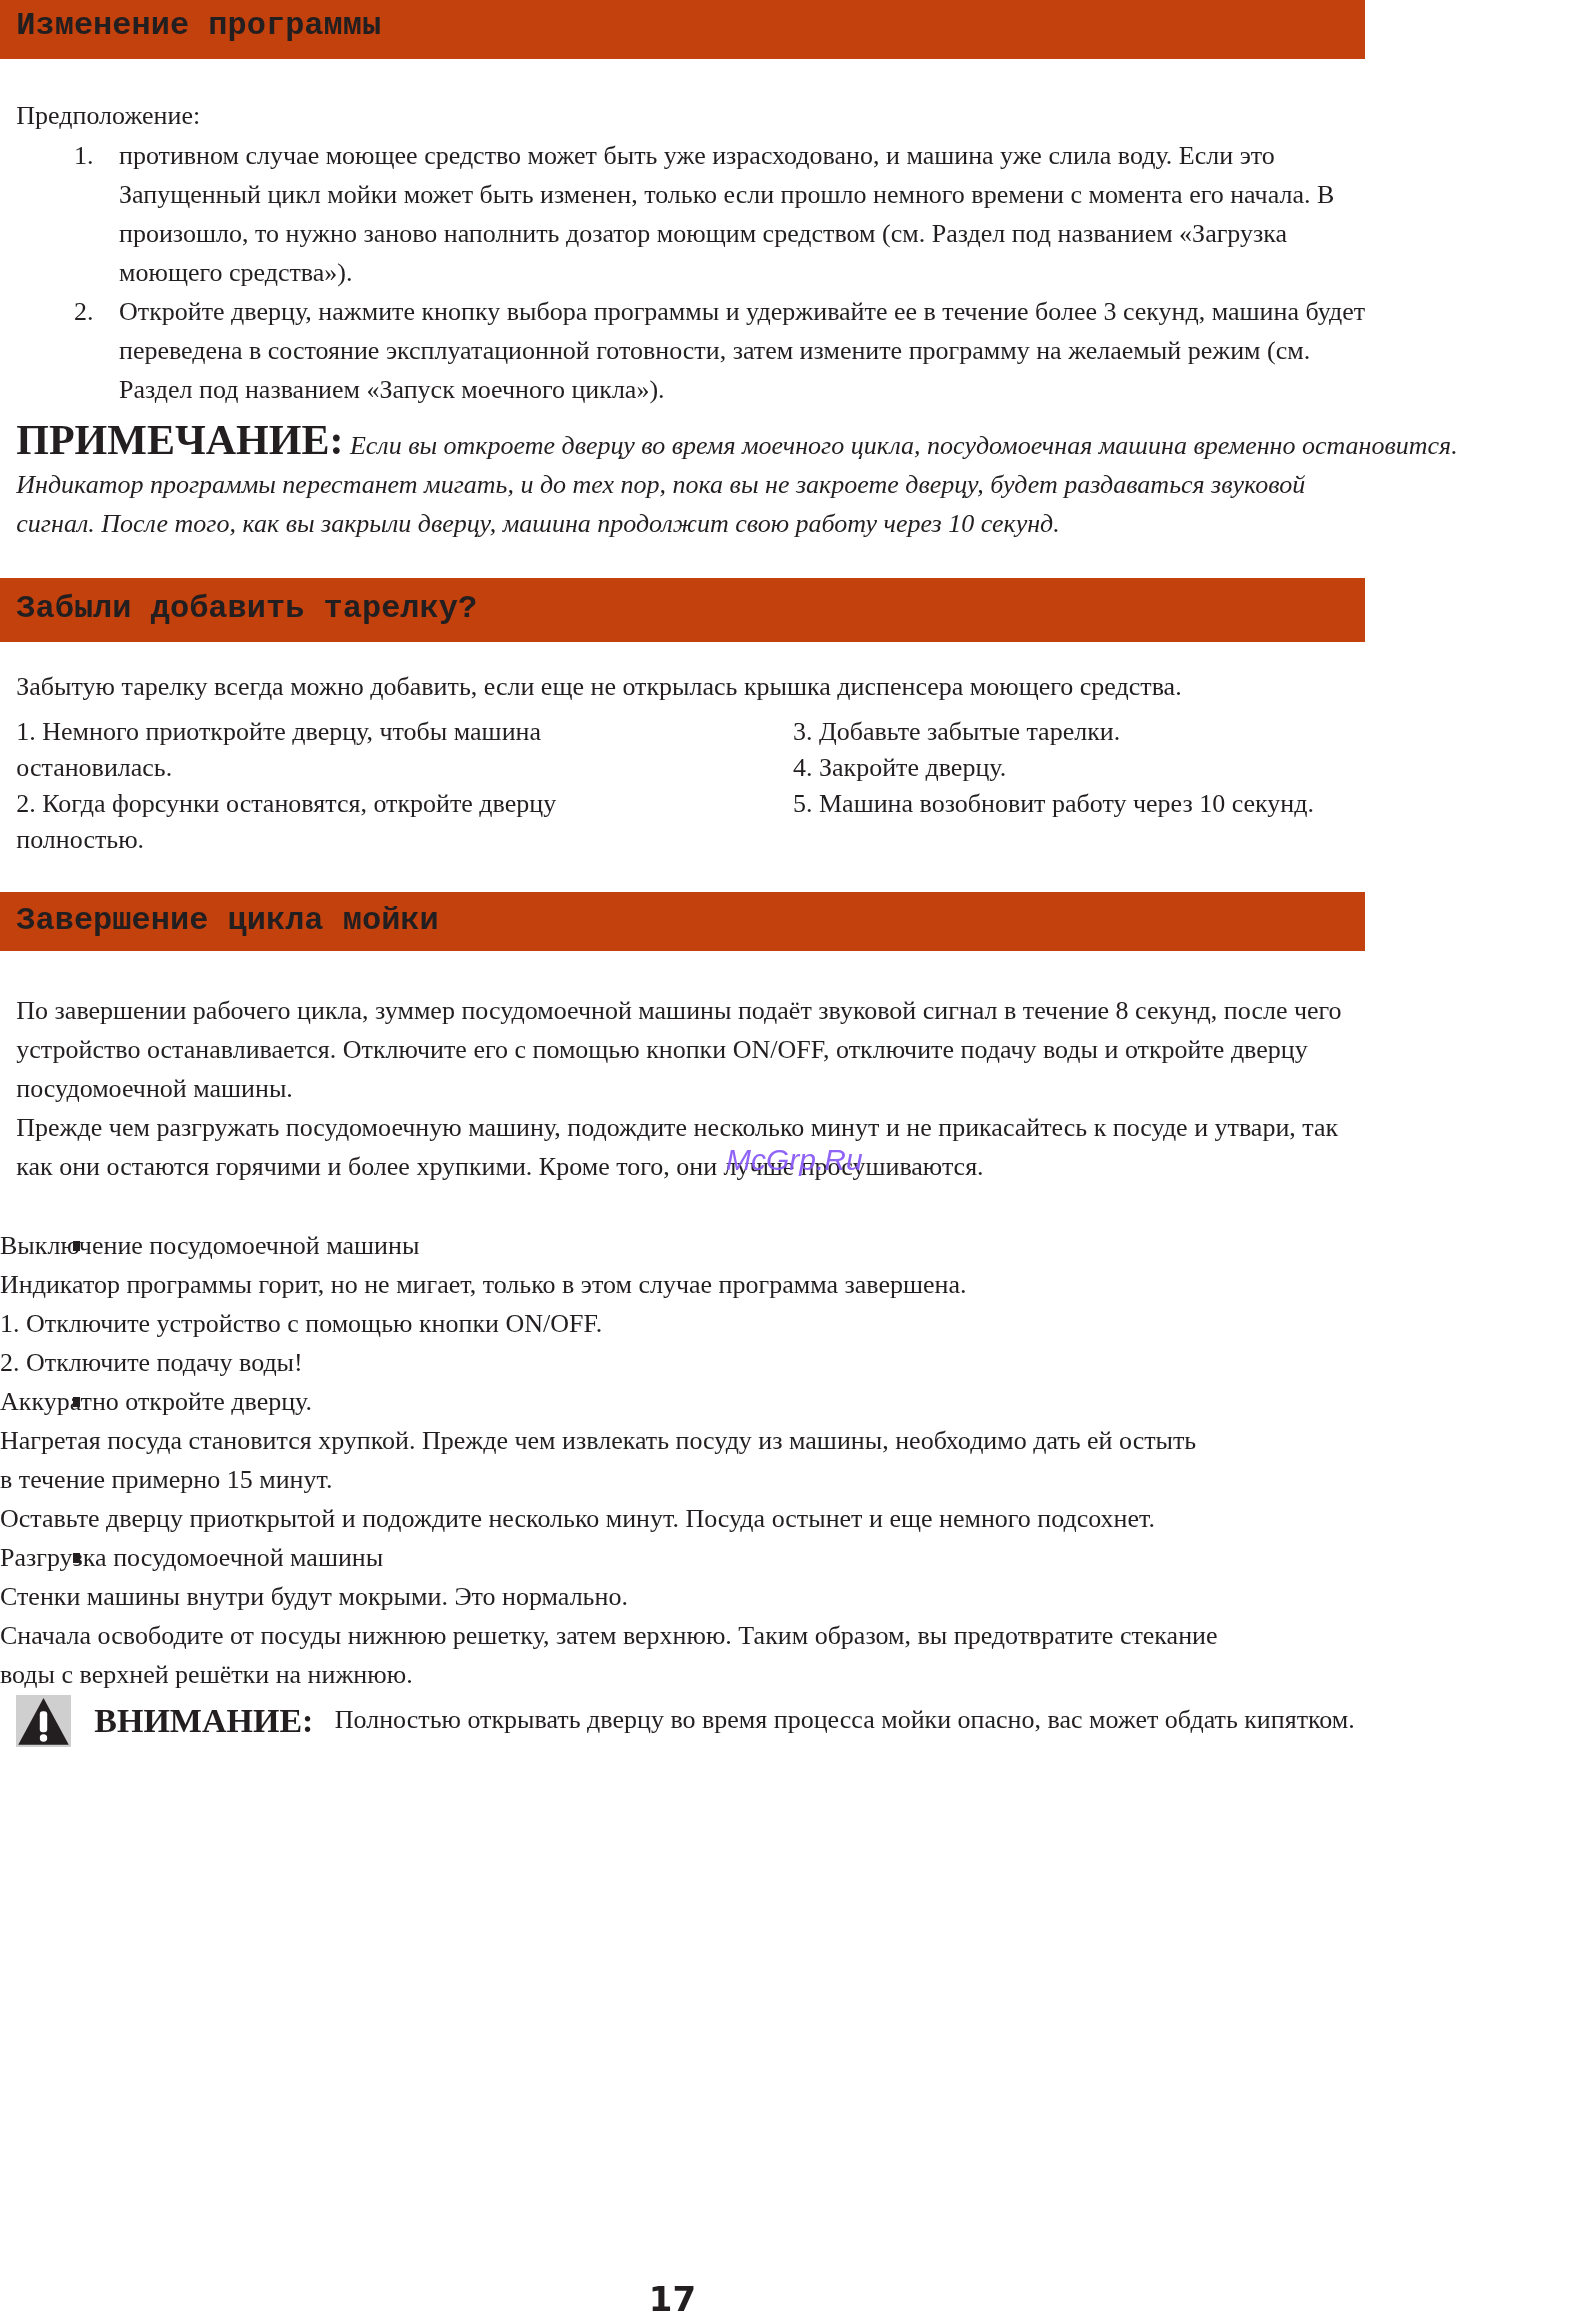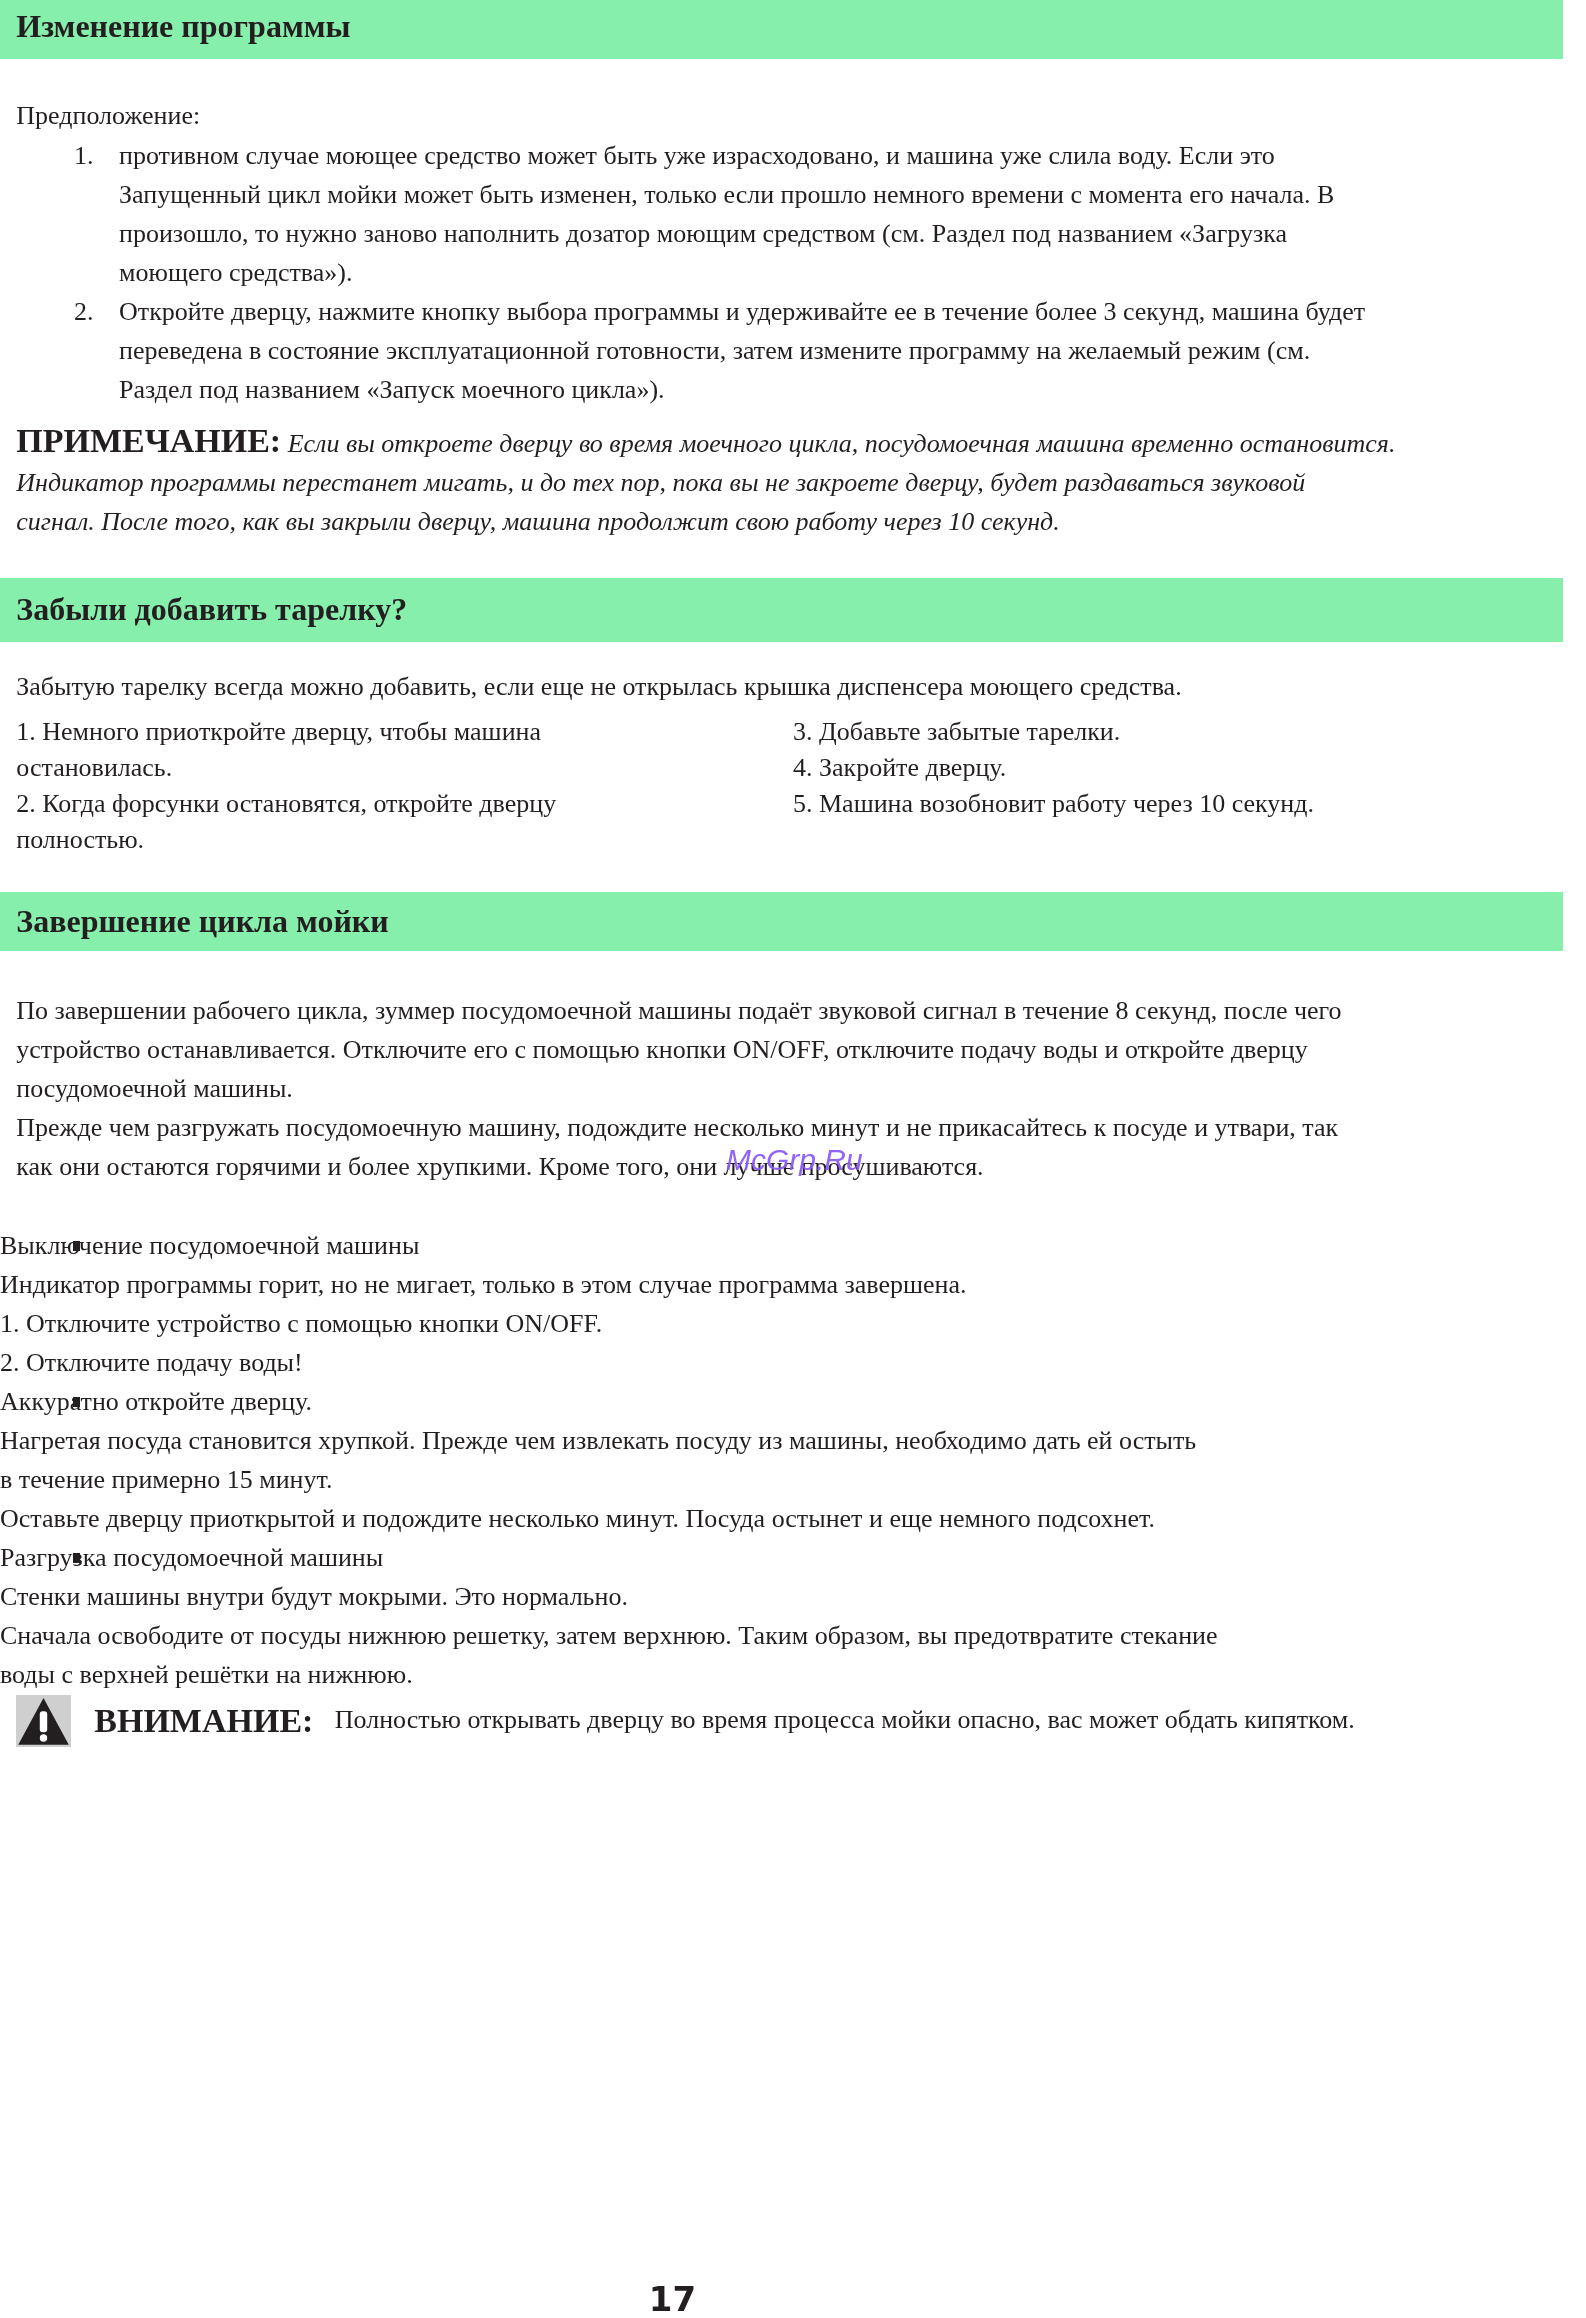--- a/index.html
+++ b/index.html
@@ -2,31 +2,31 @@
 <html style="font-size:12px"><head>
 <meta charset="utf-8">
 <style>
   html, body { margin: 0; padding: 0; background: #ffffff; }
   body {
     width: 1587px; height: 2319px; position: relative; overflow: hidden;
     font-family: "Liberation Serif", "DejaVu Serif", serif;
     color: #231f20; font-size: 26px; line-height: 39px;
   }
   .band {
-    position: absolute; left: 0; width: 1563px; background: #86efac;
+    position: absolute; left: 0; width: 1365px; background: #c2410c; font-family: Liberation Mono, monospace;
   }
   .band h2 {
     margin: 0; position: absolute; left: 16.3px;
     font-size: 32px; font-weight: bold; line-height: 1;
   }
   .para { position: absolute; left: 16.3px; width: 1556px; margin: 0; }
   .ol { position: absolute; left: 0; width: 1587px; }
   .ol-item { position: relative; padding-left: 119px; width: 1445px; }
   .ol-num { position: absolute; left: 74px; top: 0; }
-  .note-lead { font-weight: bold; font-size: 34px; font-style: normal; }
+  .note-lead { font-weight: bold; font-size: 42px; font-style: normal; }
   .italic { font-style: italic; }
   .col { position: absolute; width: 667px; line-height: 36px; }
   .bul-item { position: relative; width: 1438px; }
   .bul-mark {
     position: absolute; left: 73px; top: 15px; width: 6.7px; height: 9.6px; background: #231f20;
   }
   .bul-line { display: block; }
   .watermark {
     position: absolute; left: 726px; top: 1145px; color: #8b5cf6;
     font-family: "Liberation Sans", "DejaVu Sans", sans-serif; font-style: italic;

